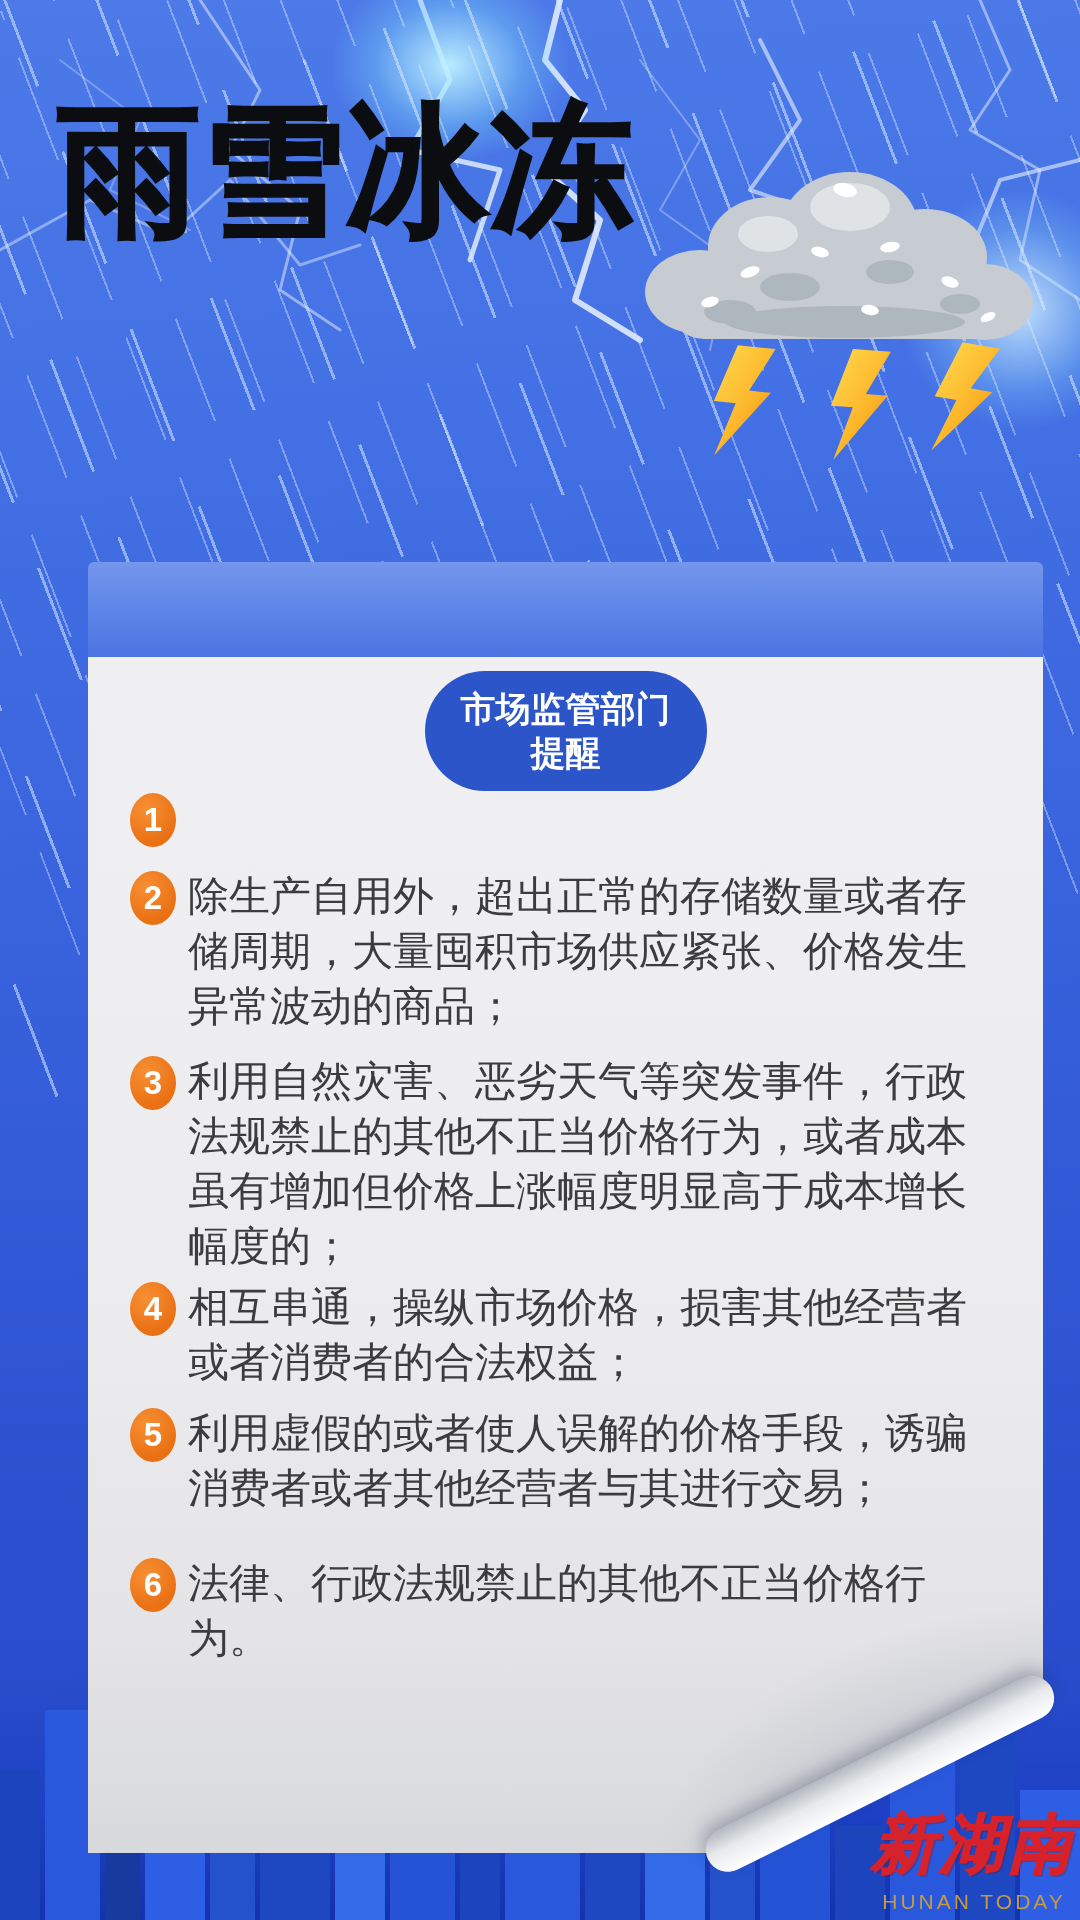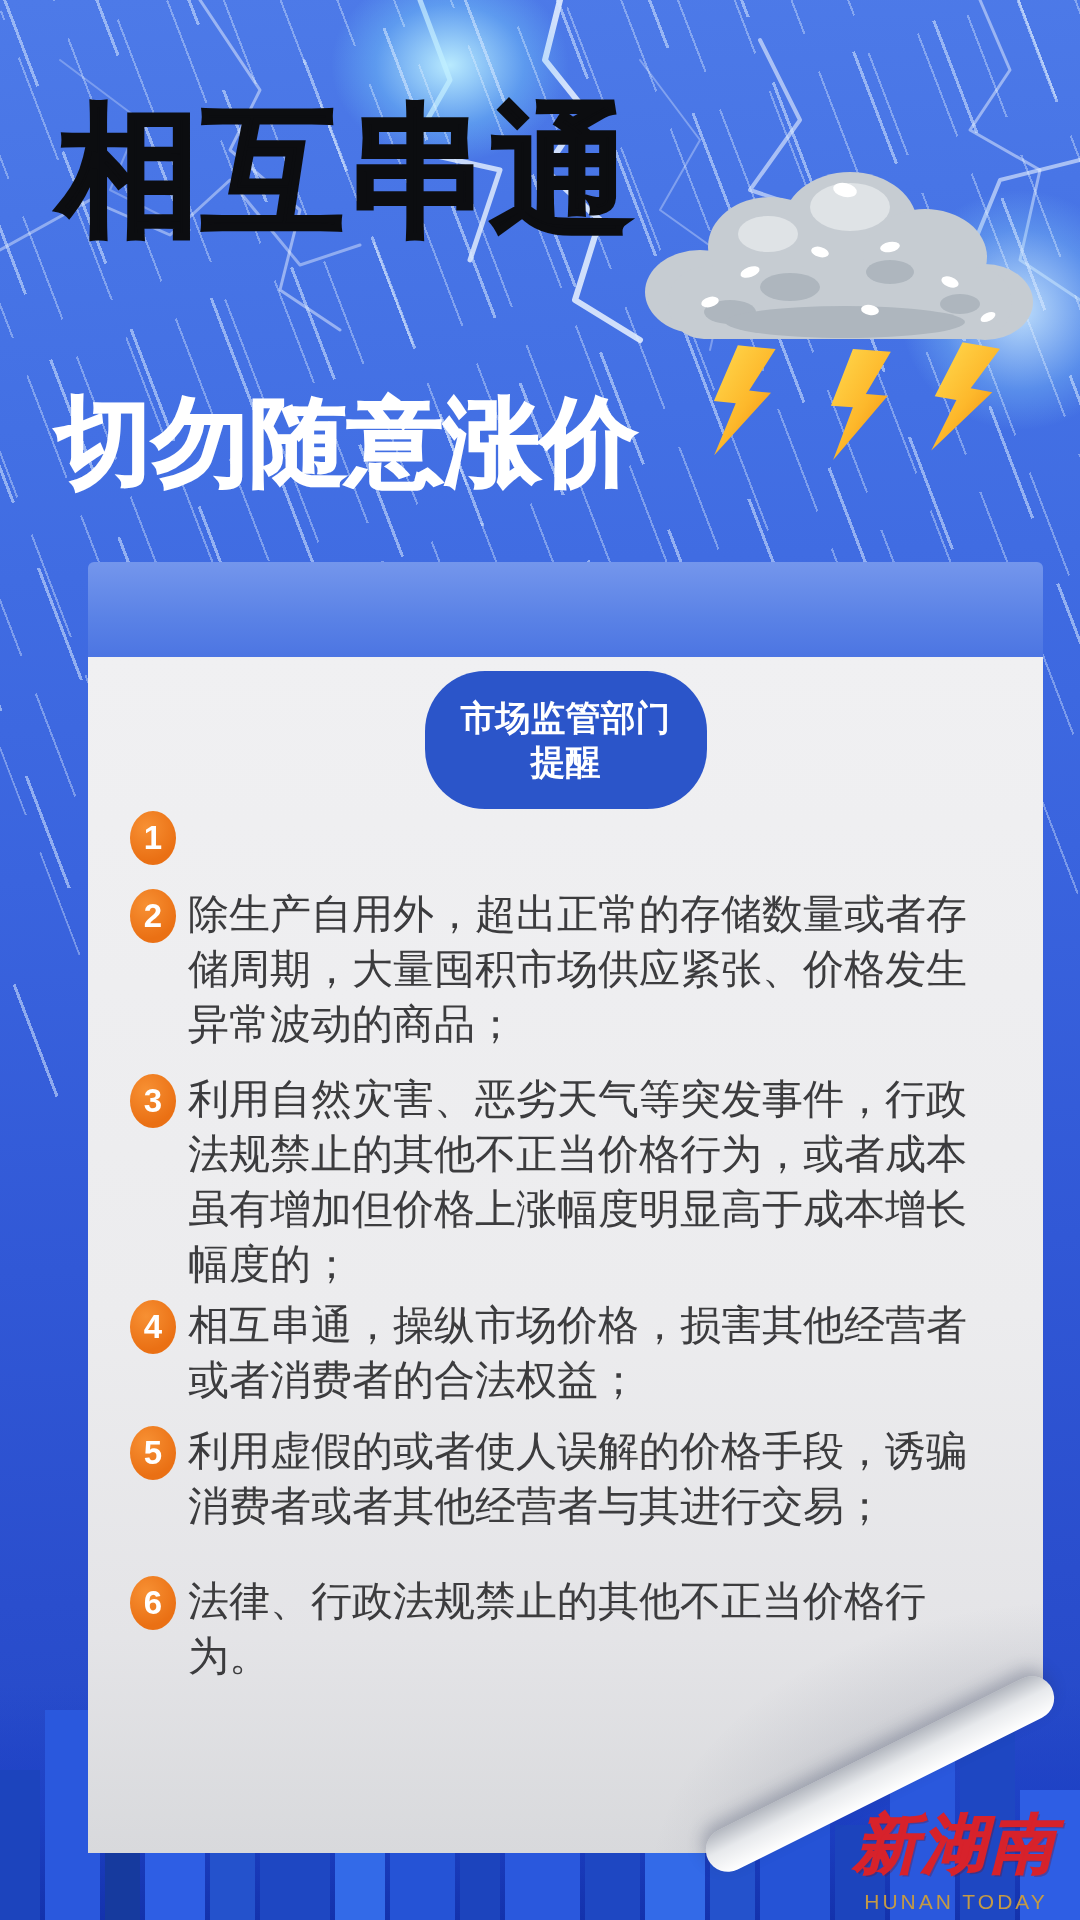--- a/index.html
+++ b/index.html
@@ -38,21 +38,21 @@
     background:linear-gradient(180deg,#7496ec 0%,#5a82e6 40%,#3c66de 100%);}
   .card{position:absolute;left:88px;top:657px;width:955px;height:1196px;z-index:4;
     background:linear-gradient(180deg,#f0f0f2 0%,#ececee 55%,#e4e4e7 82%,#d8d9dc 100%);
     clip-path:polygon(0 0,100% 0,100% calc(100% - 162px),calc(100% - 330px) 100%,0 100%);}
   .curl-shadow{position:absolute;right:-40px;bottom:-40px;width:640px;height:430px;pointer-events:none;
     background:radial-gradient(100% 100% at 100% 100%,rgba(60,70,95,.30) 0%,rgba(60,70,95,.10) 48%,rgba(60,70,95,0) 68%);}
   .curl-flap{position:absolute;left:688px;top:1752px;width:384px;height:44px;z-index:5;
     border-radius:22px;transform:rotate(-26.5deg);
     background:linear-gradient(180deg,#b4b8c0 0%,#e7e9ec 45%,#ffffff 100%);
     box-shadow:0 -8px 16px rgba(35,45,80,.28);}
-  .pill{margin:14px auto 0;width:fit-content;padding:25px 36px;border-radius:60px;
+  .pill{margin:14px auto 0;width:fit-content;padding:16px 36px;border-radius:60px;
     background:#2b55c9;color:#ffffff;text-align:center;font-weight:bold;
     font-size:35px;line-height:1.26;}
   .pill span{display:block;}
   .intro{margin:20px 0 0 24px;width:800px;text-indent:2em;color:#3c3c3e;
     font-size:41px;line-height:56px;}
   .item{display:flex;margin:0 0 20px 0;padding-left:42px;}
   .gap22{margin-bottom:22px}.gap20{margin-bottom:20px}.gap6{margin-bottom:6px}
   .gap16{margin-bottom:16px}.gap40{margin-bottom:40px}
   .num{flex:none;width:46px;height:54px;margin:2px 12px 0 0;border-radius:50%;
     background:radial-gradient(circle at 35% 30%,#f79033,#ea7014 70%);
@@ -60,21 +60,21 @@
   .itxt{width:792px;color:#3c3c3e;font-size:41px;line-height:55px;}
   
   .skyline{position:absolute;left:0;bottom:0;width:1080px;height:235px;z-index:2;
     display:flex;align-items:flex-end;justify-content:space-between;}
   .skyline:before{content:"";position:absolute;inset:0;
     background:linear-gradient(180deg,rgba(25,60,195,0) 0%,rgba(25,60,195,.65) 55%,rgba(18,48,170,.9) 100%);}
   .skyline i{display:block;position:relative;}
   .win{background-image:radial-gradient(rgba(165,205,255,.9) 2.2px,rgba(165,205,255,0) 2.6px);
     background-size:17px 23px;background-position:5px 8px;}
   
-  .logo{position:absolute;right:22px;bottom:6px;z-index:6;text-align:center;}
+  .logo{position:absolute;right:4px;bottom:6px;z-index:6;text-align:center;}
   .logo-cn{font-size:64px;font-weight:900;font-style:italic;color:#d7222b;letter-spacing:4px;
     text-shadow:2px 2px 0 rgba(130,10,14,.30);-webkit-text-stroke:1.5px #d7222b;}
   .logo-en{margin-top:2px;font-size:21px;font-weight:normal;color:#c49a45;letter-spacing:3px;}
 </style>
 </head>
 <body>
 
 <div class="poster">
 
   <svg class="flashes" viewBox="0 0 1080 520" preserveAspectRatio="none">
@@ -106,22 +106,21 @@
     <i style="width:55px;height:150px;background:#1e47c2"></i>
     <i class="win" style="width:60px;height:180px;background:#336ae8"></i>
     <i style="width:45px;height:120px;background:#2452cc"></i>
     <i class="win" style="width:70px;height:200px;background:#2553d6"></i>
     <i style="width:50px;height:95px;background:#1c44bd"></i>
     <i class="win" style="width:65px;height:170px;background:#2a58dd"></i>
     <i class="win" style="width:55px;height:220px;background:#1e47c2"></i>
     <i style="width:60px;height:130px;background:#2e5ee4"></i>
   </div>
 
-  <div class="title-main">相互串通</div>
-  <div class="title-sub s2">切勿随意涨价</div>
+  <div class="title-main">雨雪冰冻</div>
 
   <svg class="cloud" viewBox="0 0 405 315">
     <defs>
       <linearGradient id="gb" x1="0" y1="0" x2="1" y2="1">
         <stop offset="0" stop-color="#ffd84d"></stop>
         <stop offset="0.55" stop-color="#fdb82b"></stop>
         <stop offset="1" stop-color="#ef8c12"></stop>
       </linearGradient>
       <path id="bolt" d="M30 0 H68 L46 44 H68 L18 112 L34 58 H12 Z" fill="url(#gb)"></path>
     </defs>

